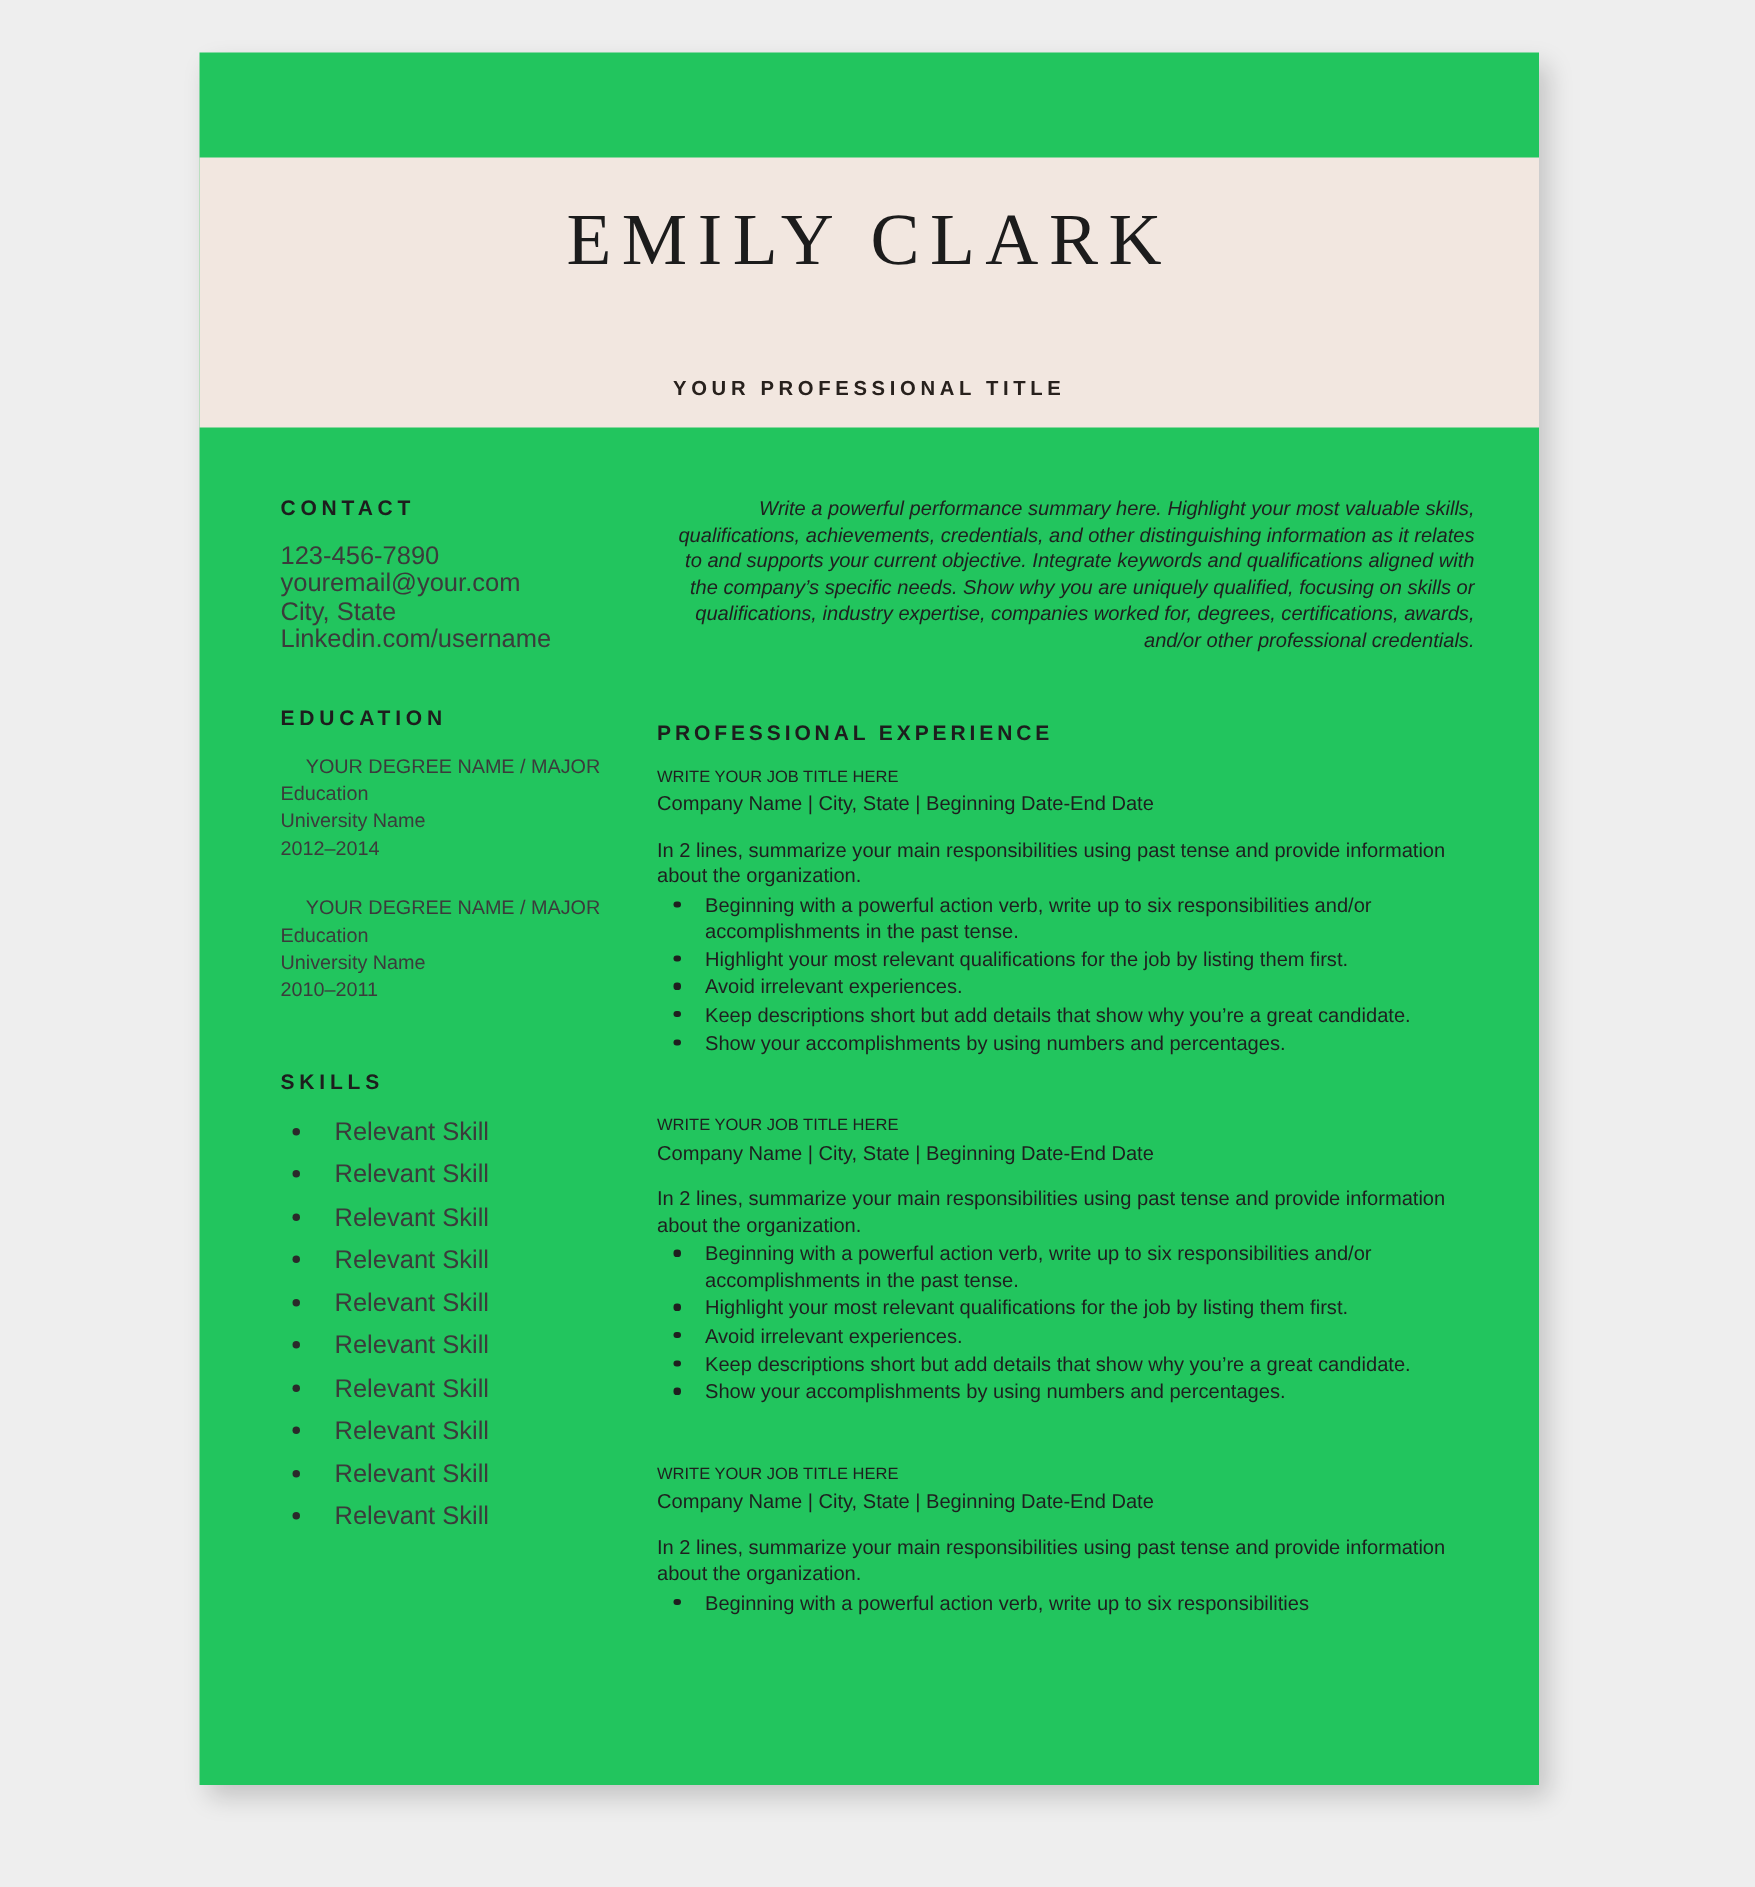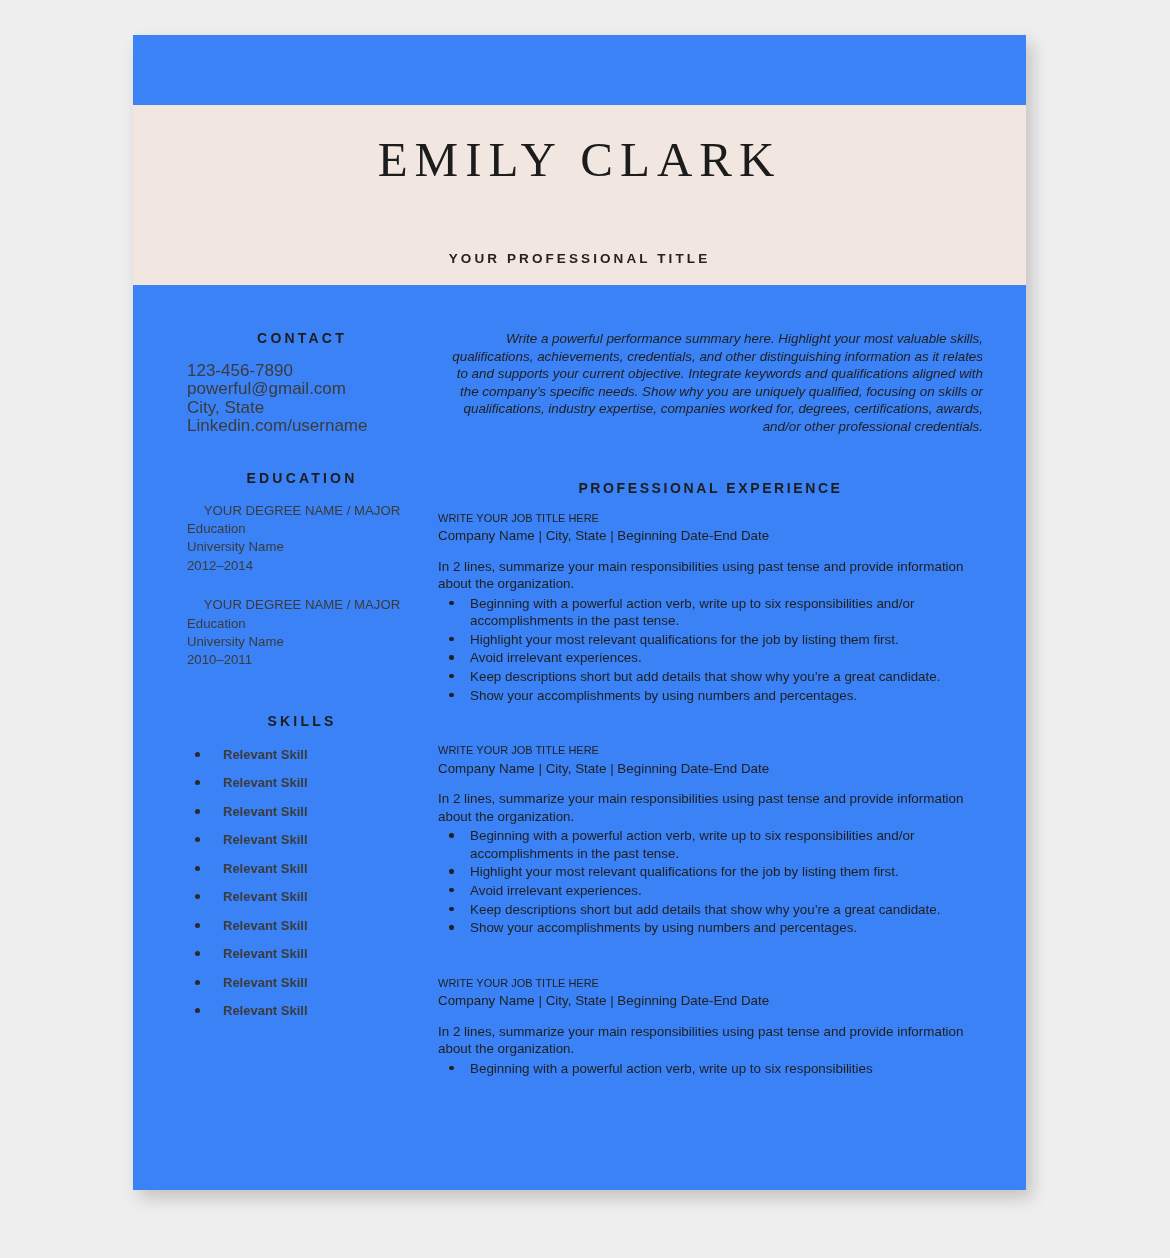--- a/index.html
+++ b/index.html
@@ -13,21 +13,21 @@
     font-family: "Liberation Sans", sans-serif;
     overflow: hidden;
   }
 
   .page-wrap {
     position: absolute;
     left: 133px;
     top: 35px;
     width: 893px;
     height: 1155px;
-    background: #3b82f6;
+    background: #22c55e;
     box-shadow: 6px 8px 16px rgba(0,0,0,0.18);
   }
 
   
   .name-band {
     position: absolute;
     left: 0;
     top: 70px;
     width: 893px;
     height: 180px;
@@ -71,21 +71,20 @@
     top: 295px;
     width: 545px;
   }
 
   .section-head {
     font-size: 14px;
     font-weight: bold;
     letter-spacing: 3.2px;
     color: #1d1d1d;
     margin: 0 0 16px 0;
-    text-align: center;
   }
   .section-head.right {
     letter-spacing: 2.6px;
     margin-bottom: 14px;
   }
 
   .contact-list {
     font-size: 17px;
     line-height: 18.4px;
     color: #3b3b3b;
@@ -100,25 +99,24 @@
   .edu-degree { color: #3b3b3b; text-align: center; }
 
   .skills-list {
     list-style: none;
     margin: 0;
     padding: 0;
   }
   .skills-list li {
     position: relative;
     padding-left: 36px;
-    font-size: 13px;
+    font-size: 17px;
     color: #3b3b3b;
     height: 28.5px;
     line-height: 20px;
-    font-weight: bold;
   }
   .skills-list li:before {
     content: "";
     position: absolute;
     left: 8px;
     top: 7px;
     width: 5px;
     height: 5px;
     border-radius: 50%;
     background: #2a2a2a;
@@ -185,21 +183,21 @@
   <div class="name-band"></div>
 
   <div class="resume-name">EMILY CLARK</div>
   <div class="resume-title">YOUR PROFESSIONAL TITLE</div>
 
   <div class="left-col">
 
     <div class="section-head">CONTACT</div>
     <div class="contact-list">
       <div>123-456-7890</div>
-      <div>powerful@gmail.com</div>
+      <div>youremail@your.com</div>
       <div>City, State</div>
       <div>Linkedin.com/username</div>
     </div>
 
     <div style="height:34px"></div>
 
     <div class="section-head">EDUCATION</div>
     <div class="edu-block">
       <div class="edu-degree">YOUR DEGREE NAME / MAJOR</div>
       <div>Education</div>

